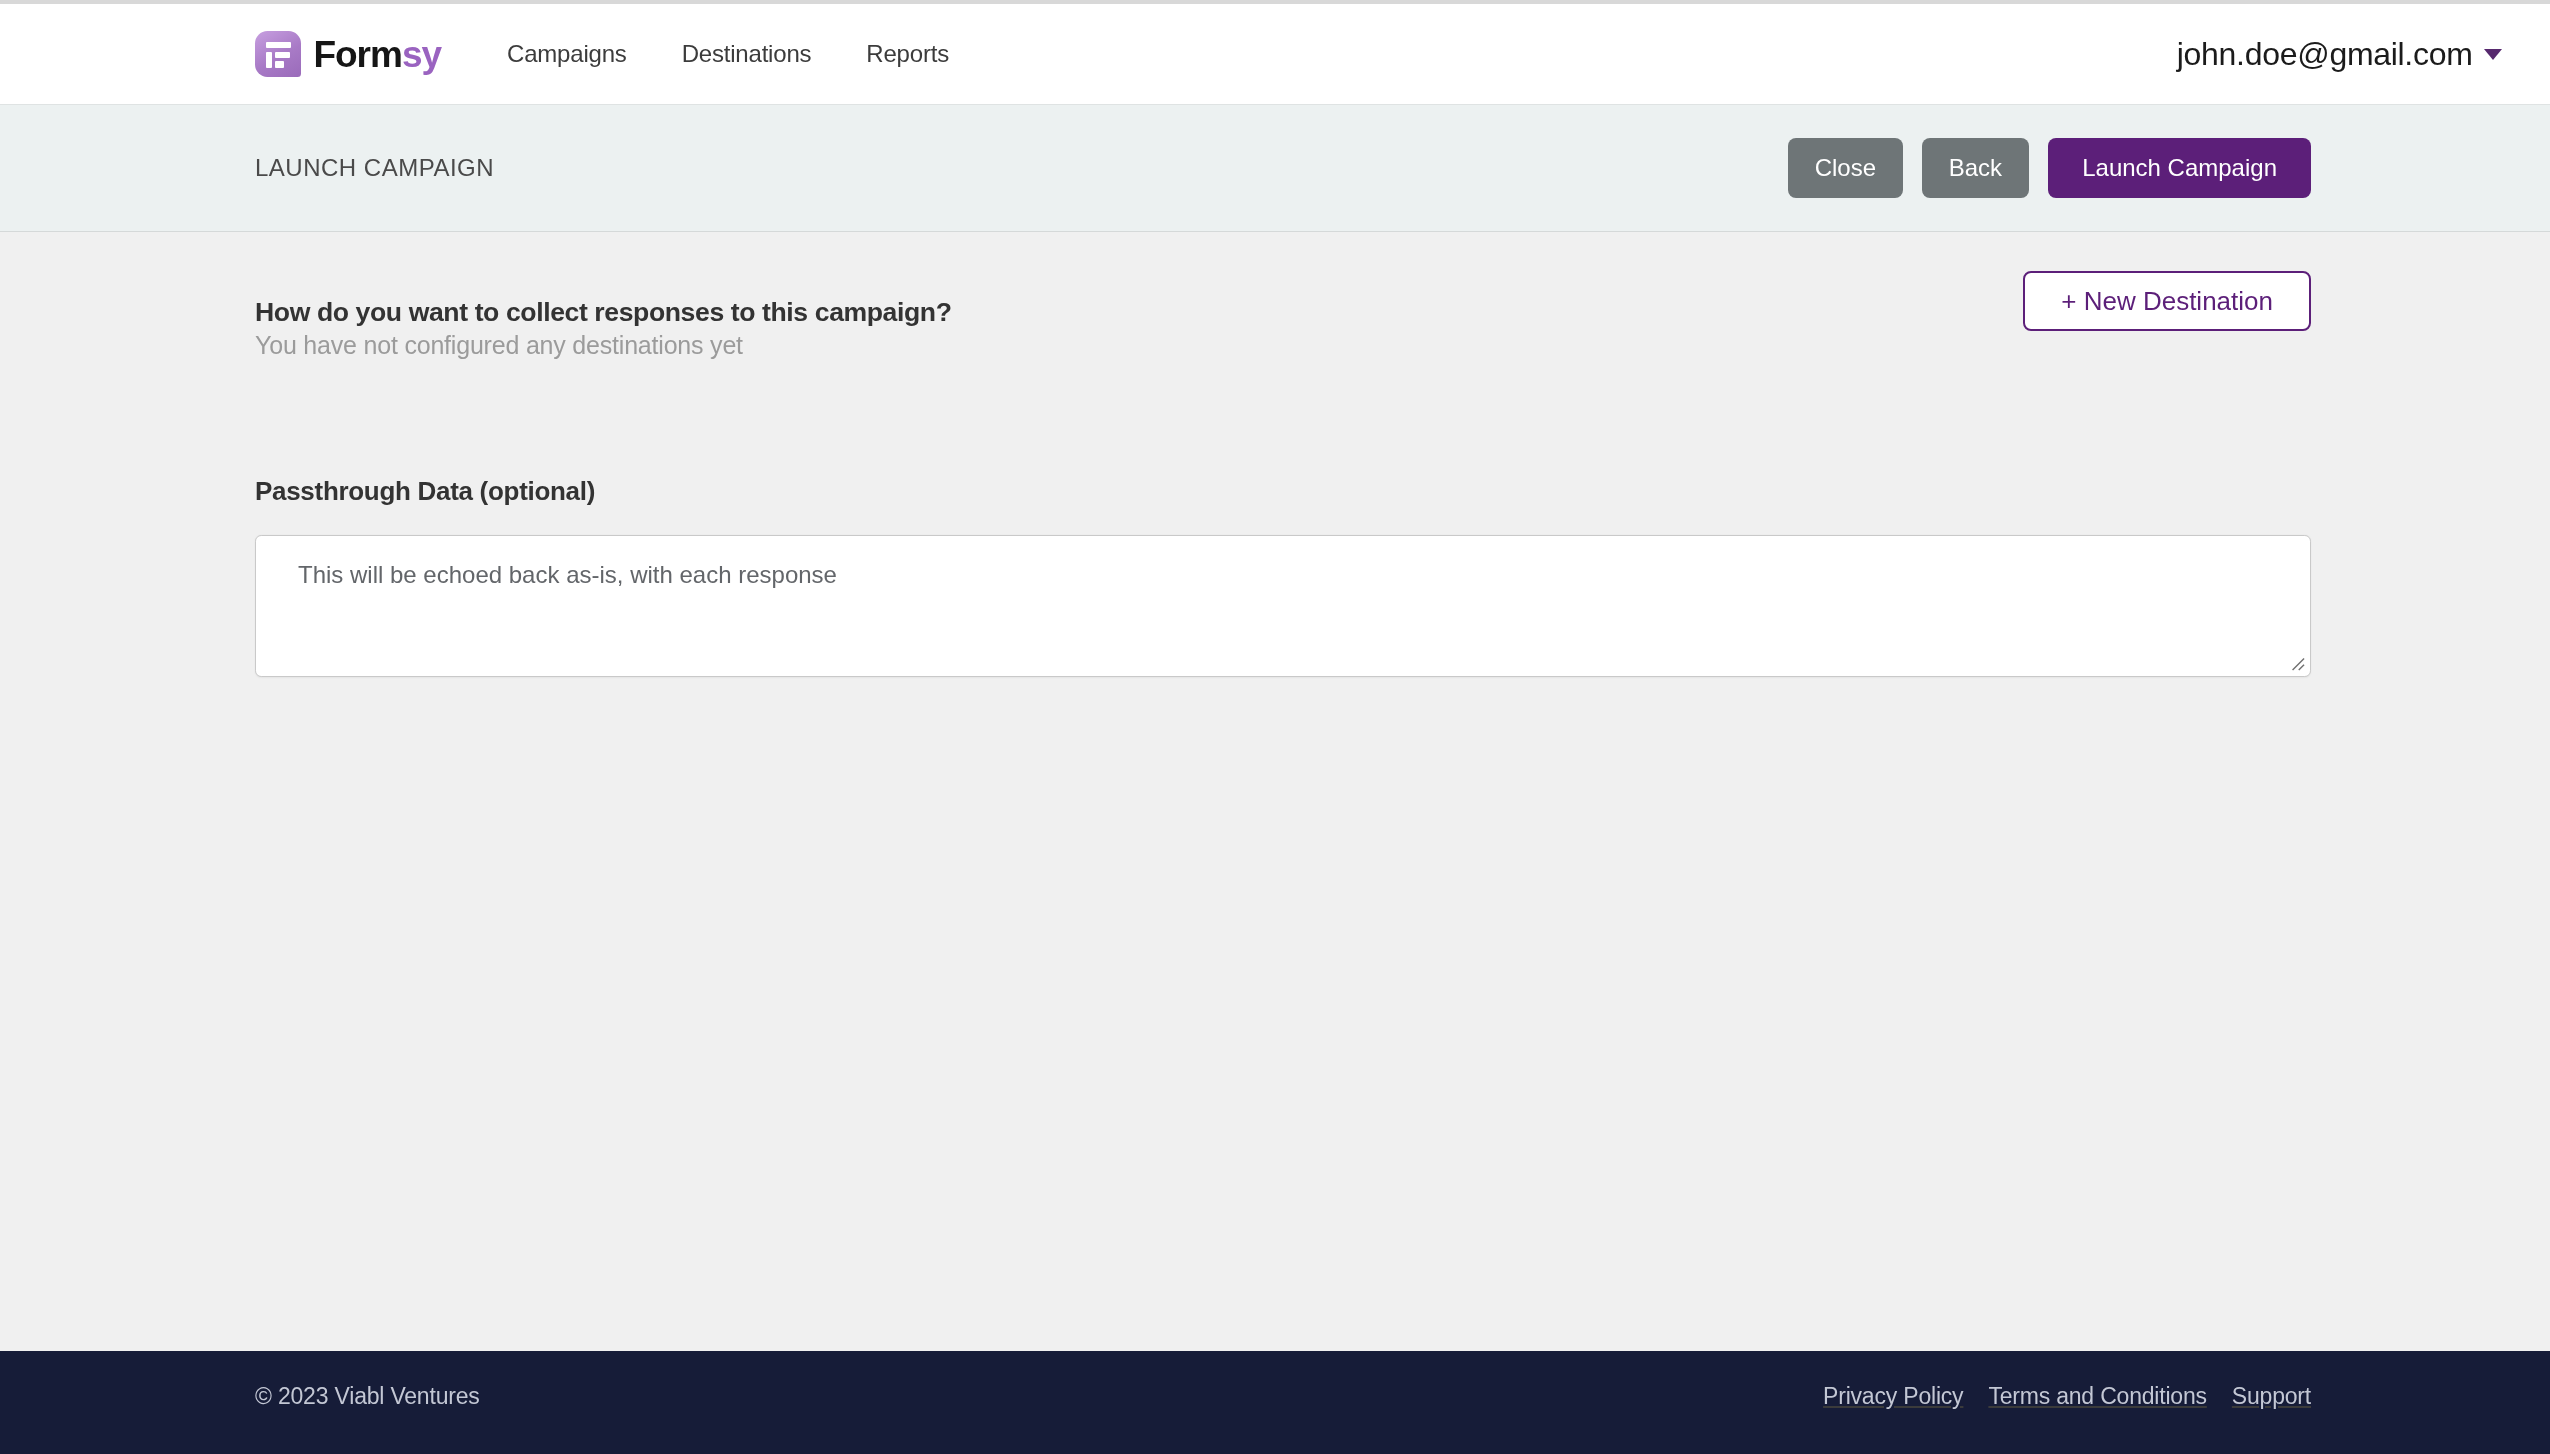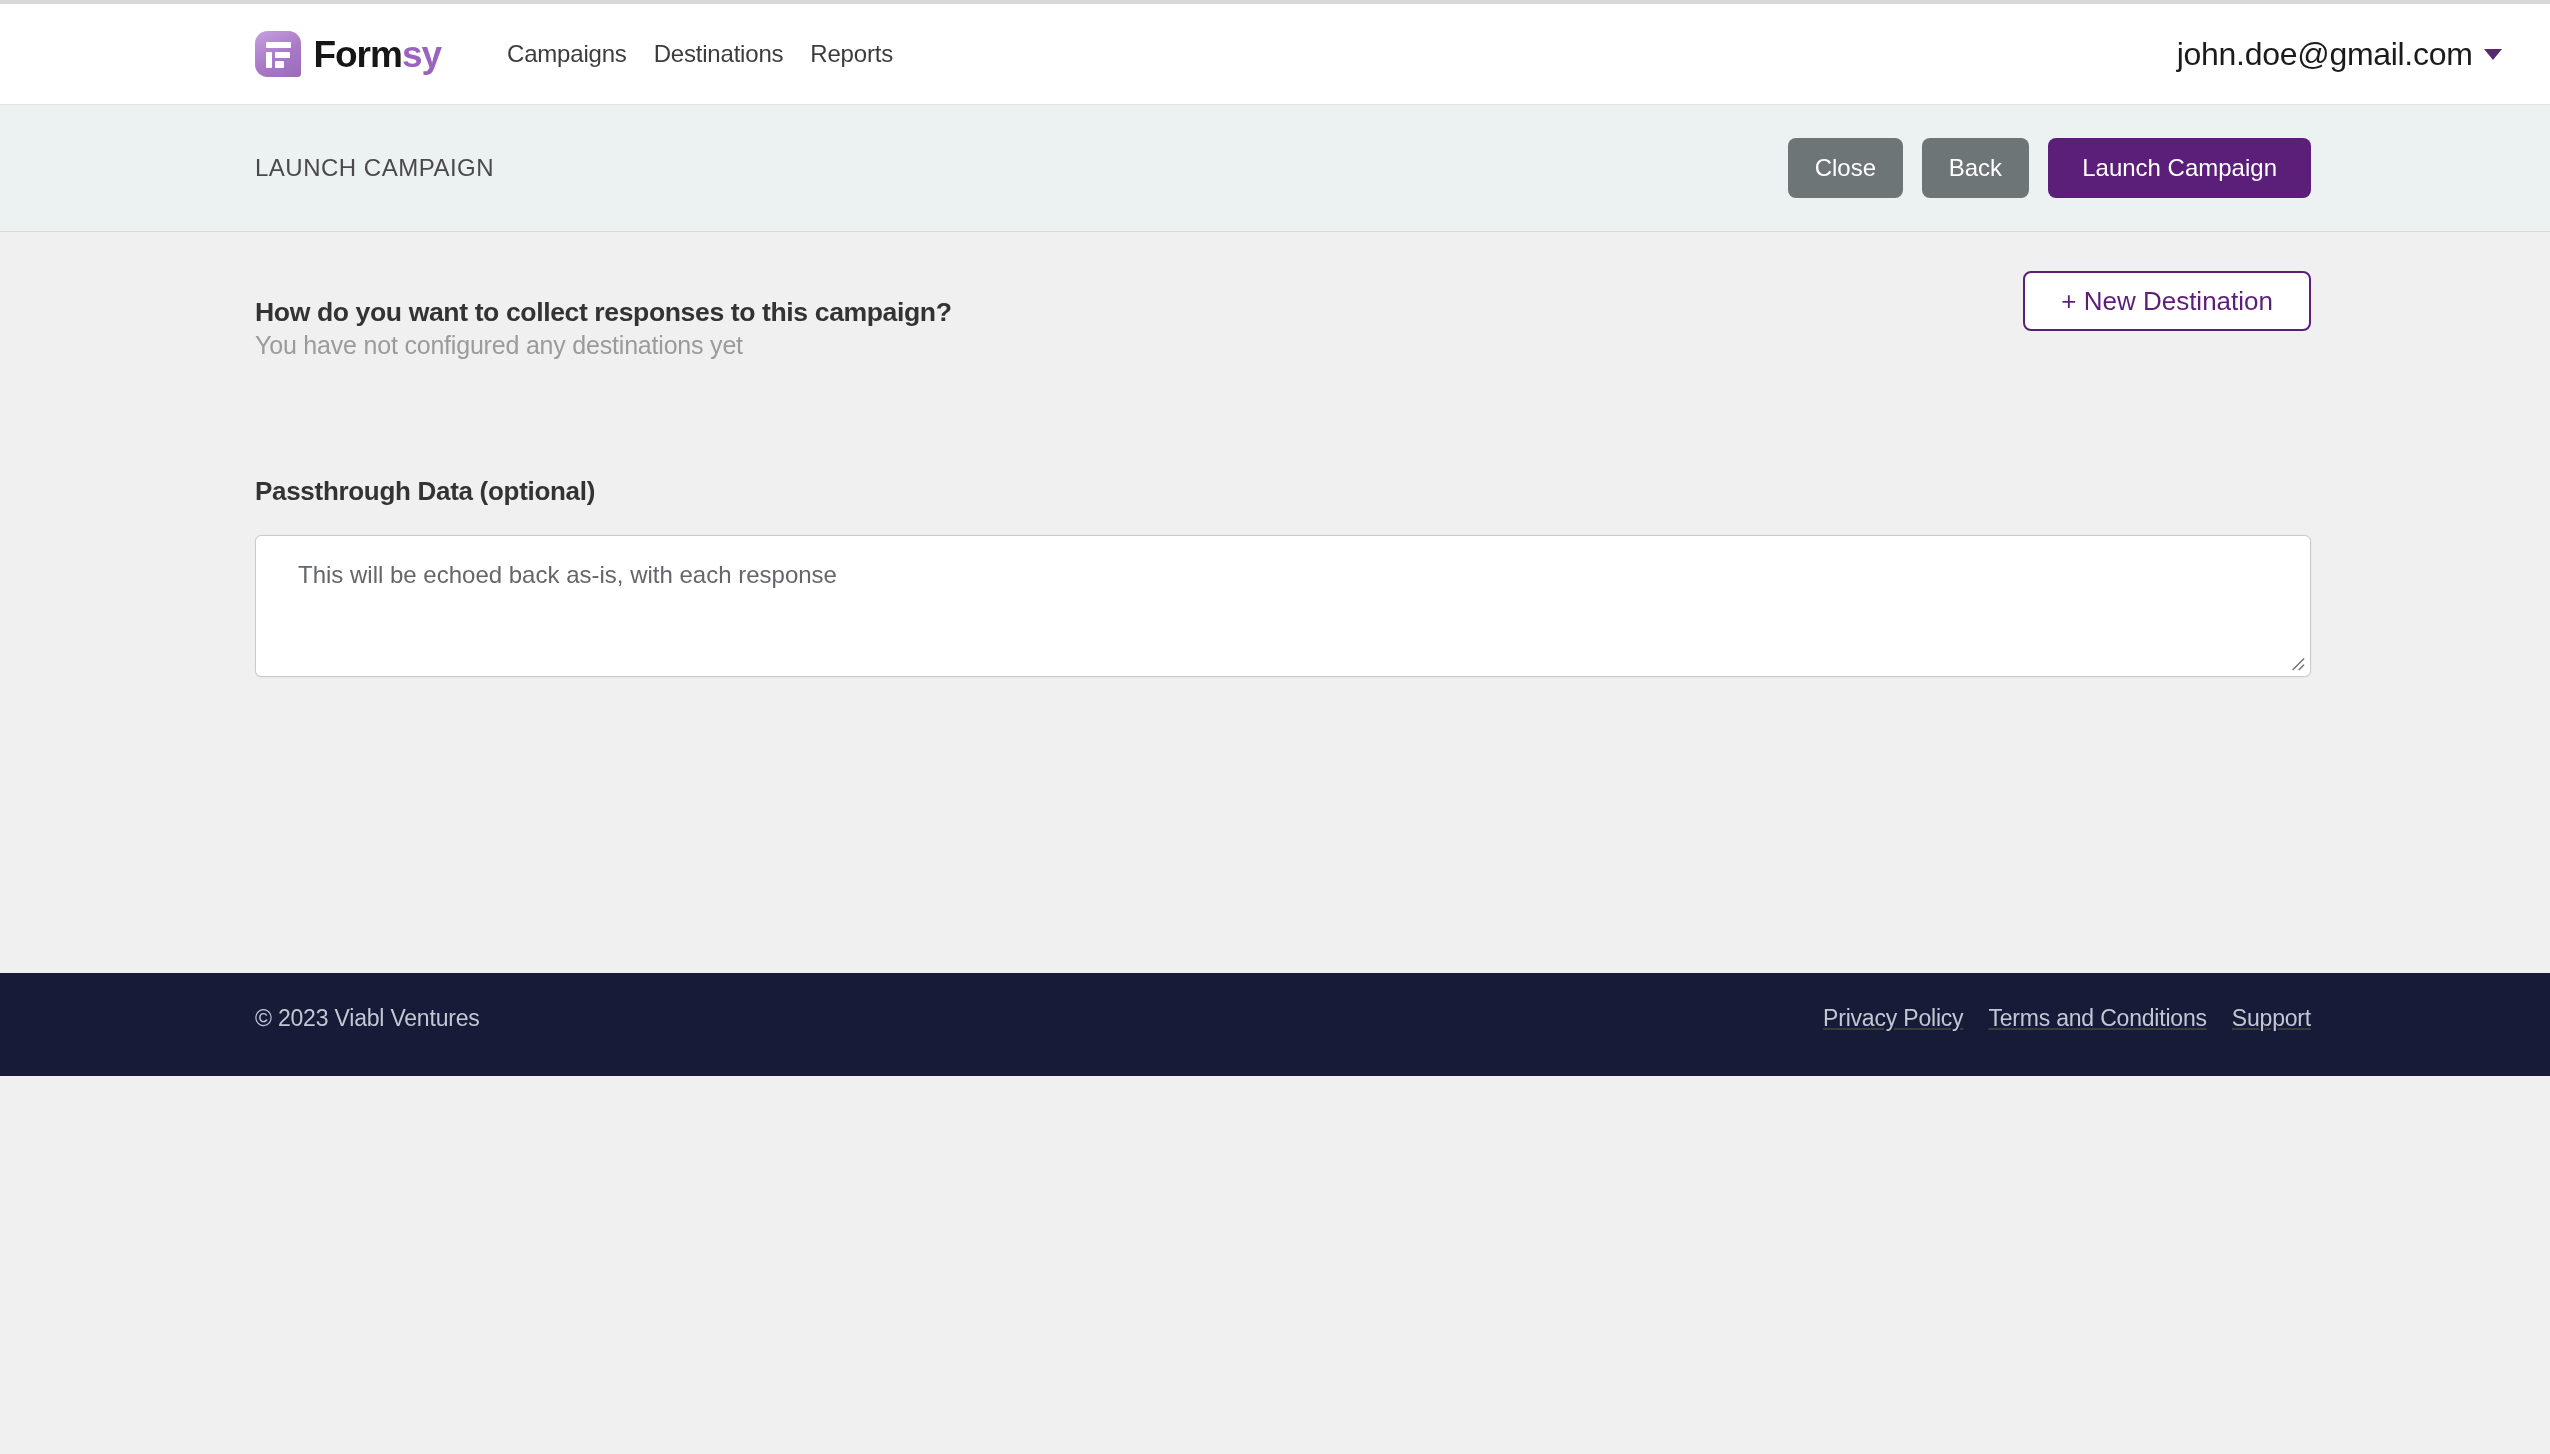--- a/index.html
+++ b/index.html
@@ -13,21 +13,21 @@
   body {
     font-family: "Liberation Sans", sans-serif;
     background: #f0f0f0;
     color: #3b3b3b;
     -webkit-font-smoothing: antialiased;
   }
 
   .page {
     position: relative;
     width: 2550px;
-    height: 1076px;
+    height: 1454px;
     display: flex;
     flex-direction: column;
     background: #f0f0f0;
   }
 
   
   .top-strip {
     height: 4.4px;
     width: 100%;
     background: #d8d8d8;
@@ -84,21 +84,21 @@
     letter-spacing: -1px;
     line-height: 1;
     white-space: nowrap;
   }
   .wordmark .dark   { color: #161616; }
   .wordmark .accent { color: #9a63c0; }
 
   .nav {
     display: flex;
     align-items: flex-start;
-    gap: 27px;
+    gap: 55px;
   }
   .nav a {
     font-size: 24px;
     color: #3c3c3c;
     text-decoration: none;
     letter-spacing: -0.2px;
     white-space: nowrap;
   }
 
   .header-right {

